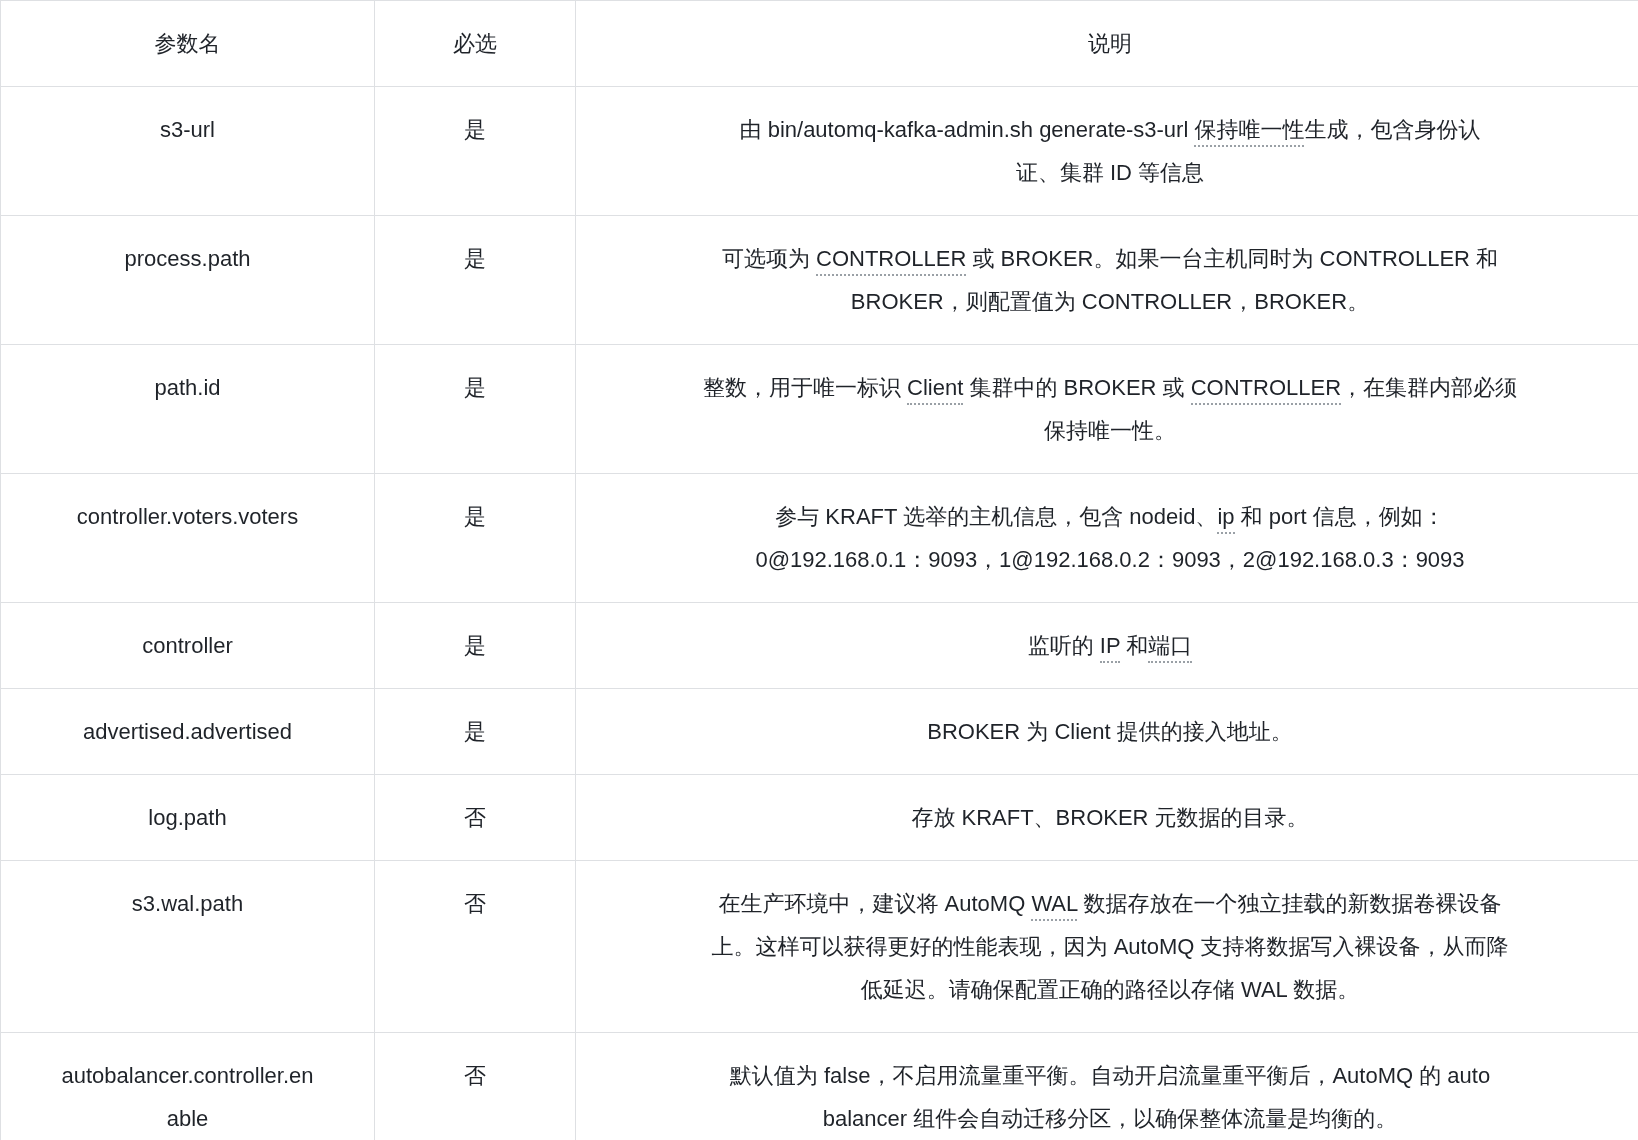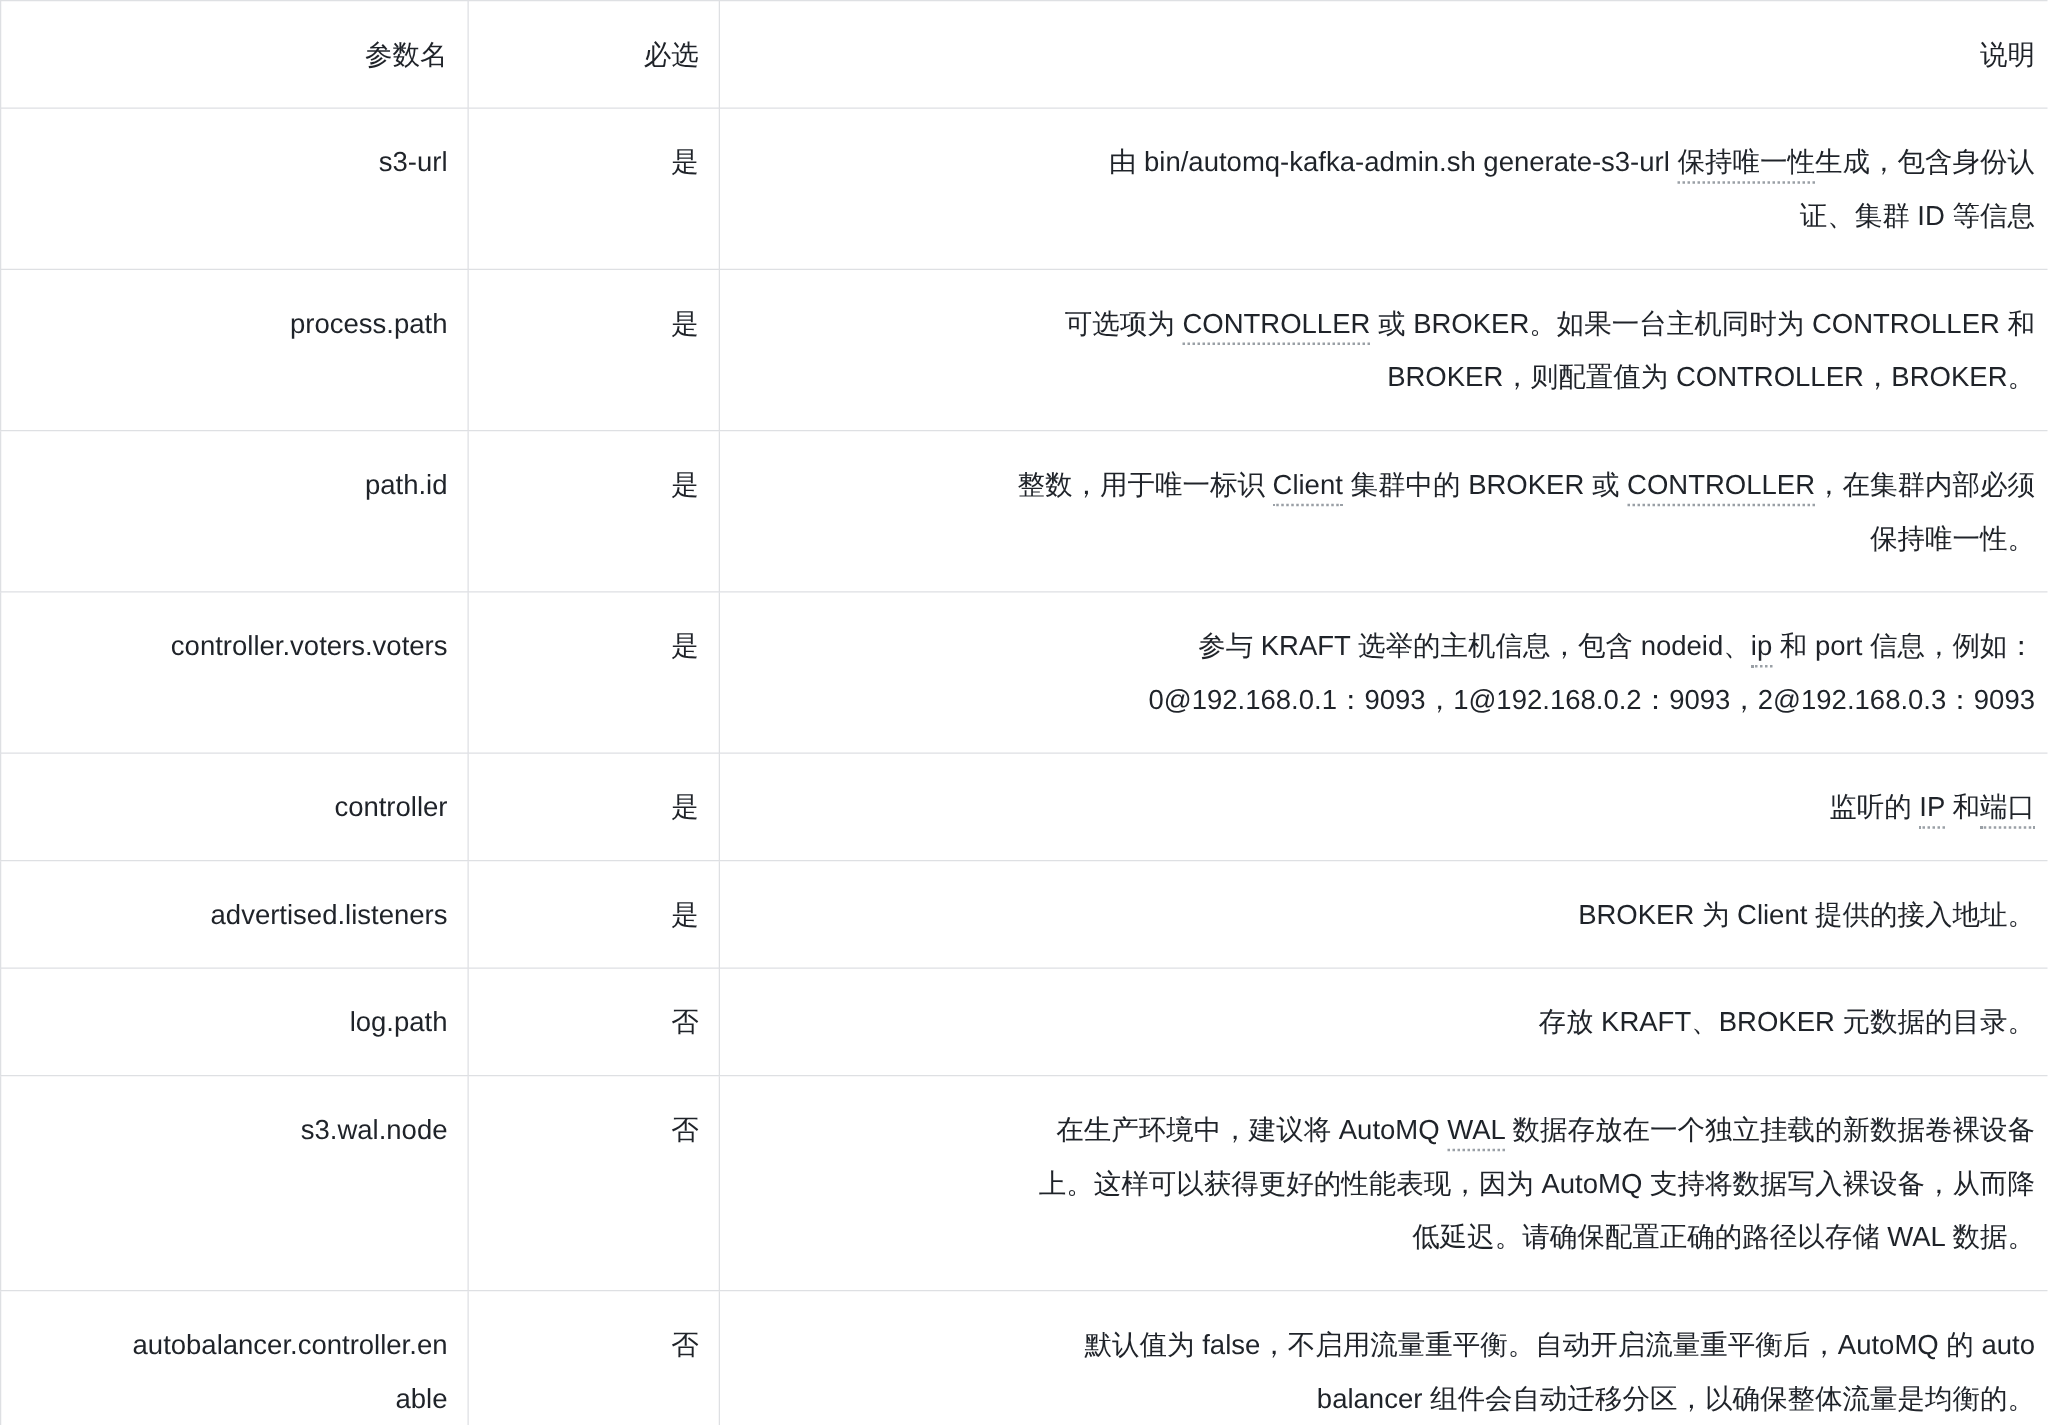--- a/index.html
+++ b/index.html
@@ -24,21 +24,21 @@
     width:1644px;
     font-size:22px;
     line-height:43px;
   }
   col.c1{width:374px}
   col.c2{width:201px}
   col.c3{width:1069px}
   th,td{
     border:1px solid var(--border);
     padding:21px 16px;
-    text-align:right;
+    text-align:center;
     vertical-align:top;
     font-weight:400;
     word-break:normal;
     overflow:hidden;
   }
   td[data-name="param-cell"]{word-break:break-all;}
   .term{
     border-bottom:2px dotted var(--term-dot);
     padding-bottom:3px;
     cursor:pointer;
@@ -81,31 +81,31 @@
           <td data-name="param-cell">controller.voters.voters</td>
           <td data-name="required-cell">是</td>
           <td data-name="desc-cell">参与 KRAFT 选举的主机信息，包含 nodeid、<span class="term" data-name="glossary-term">ip</span> 和 port 信息，例如：<br>0@192.168.0.1：9093，1@192.168.0.2：9093，2@192.168.0.3：9093</td>
         </tr>
         <tr data-name="table-row">
           <td data-name="param-cell">controller</td>
           <td data-name="required-cell">是</td>
           <td data-name="desc-cell">监听的 <span class="term" data-name="glossary-term">IP</span> 和<span class="term" data-name="glossary-term">端口</span></td>
         </tr>
         <tr data-name="table-row">
-          <td data-name="param-cell">advertised.listeners</td>
+          <td data-name="param-cell">advertised.advertised</td>
           <td data-name="required-cell">是</td>
           <td data-name="desc-cell">BROKER 为 Client 提供的接入地址。</td>
         </tr>
         <tr data-name="table-row">
           <td data-name="param-cell">log.path</td>
           <td data-name="required-cell">否</td>
           <td data-name="desc-cell">存放 KRAFT、BROKER 元数据的目录。</td>
         </tr>
         <tr data-name="table-row">
-          <td data-name="param-cell">s3.wal.node</td>
+          <td data-name="param-cell">s3.wal.path</td>
           <td data-name="required-cell">否</td>
           <td data-name="desc-cell">在生产环境中，建议将 AutoMQ <span class="term" data-name="glossary-term">WAL</span> 数据存放在一个独立挂载的新数据卷裸设备<br>上。这样可以获得更好的性能表现，因为 AutoMQ 支持将数据写入裸设备，从而降<br>低延迟。请确保配置正确的路径以存储 WAL 数据。</td>
         </tr>
         <tr data-name="table-row">
           <td data-name="param-cell">autobalancer.controller.en<br>able</td>
           <td data-name="required-cell">否</td>
           <td data-name="desc-cell">默认值为 false，不启用流量重平衡。自动开启流量重平衡后，AutoMQ 的 auto<br>balancer 组件会自动迁移分区，以确保整体流量是均衡的。</td>
         </tr>
       </tbody>
   </table>

